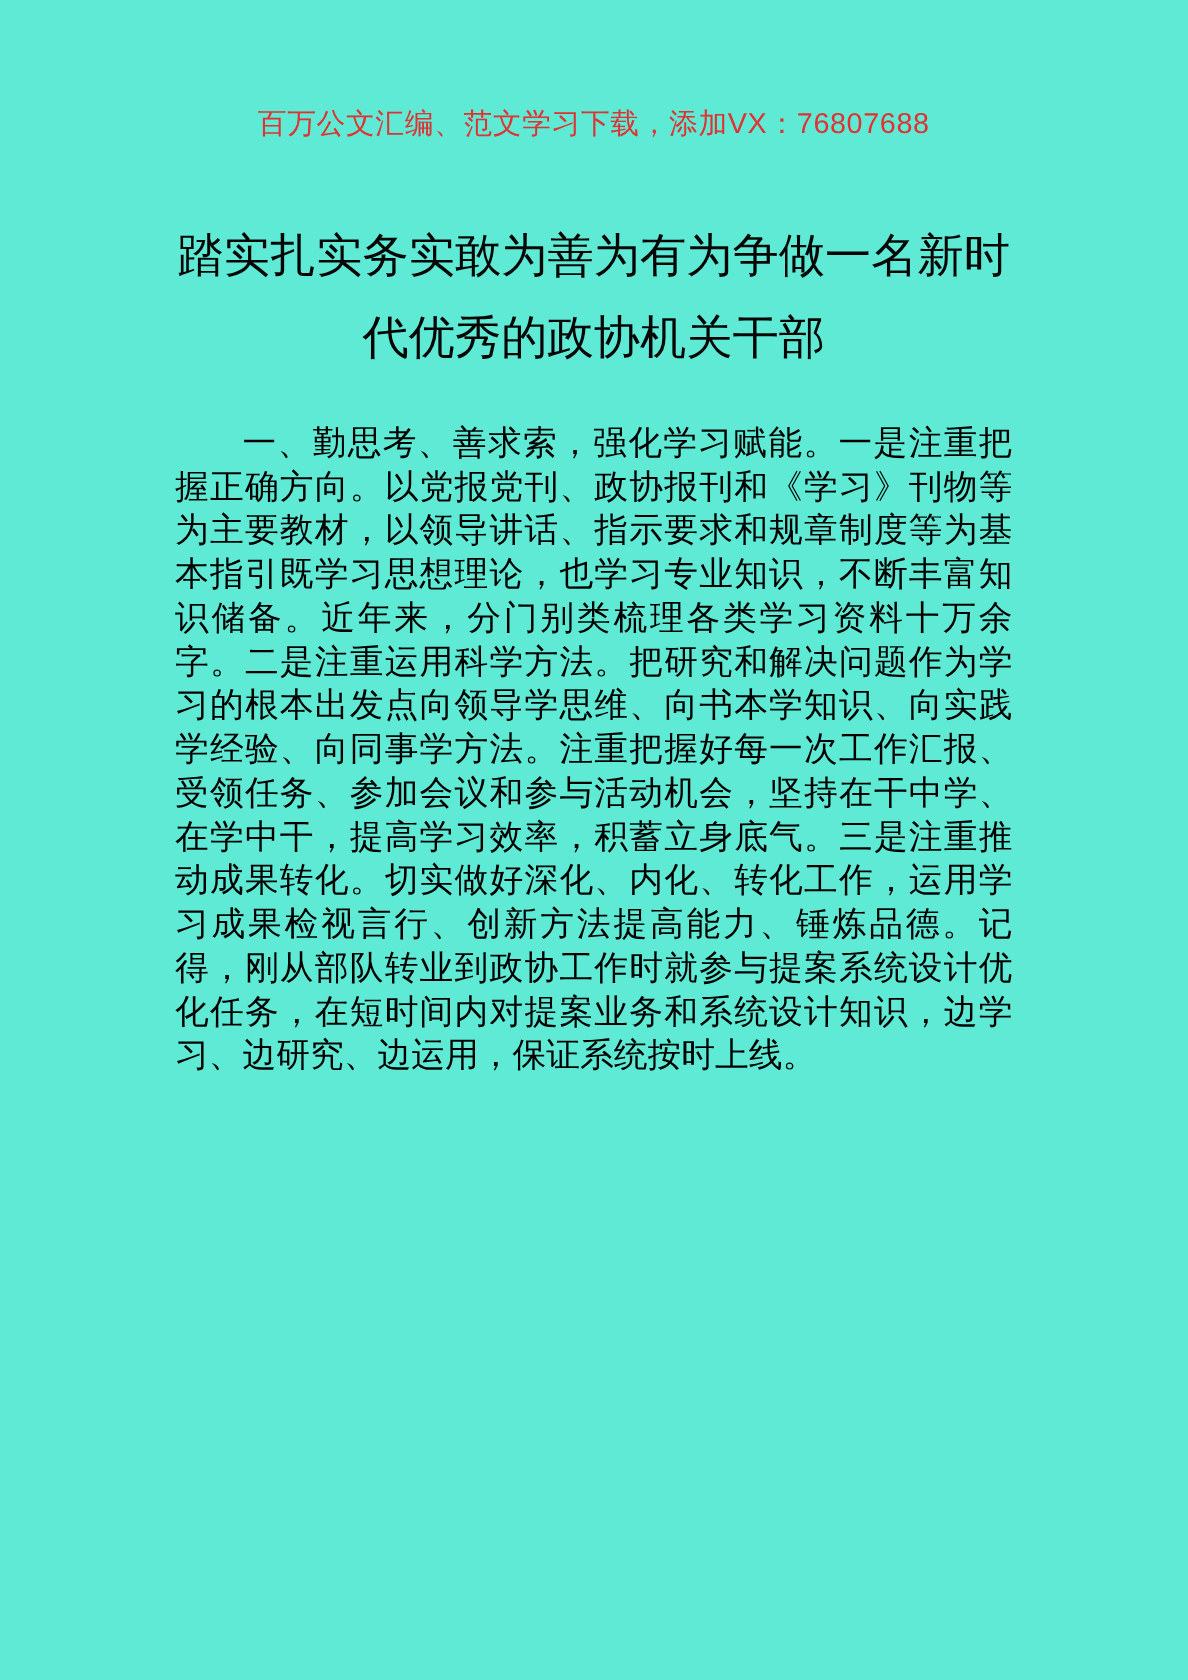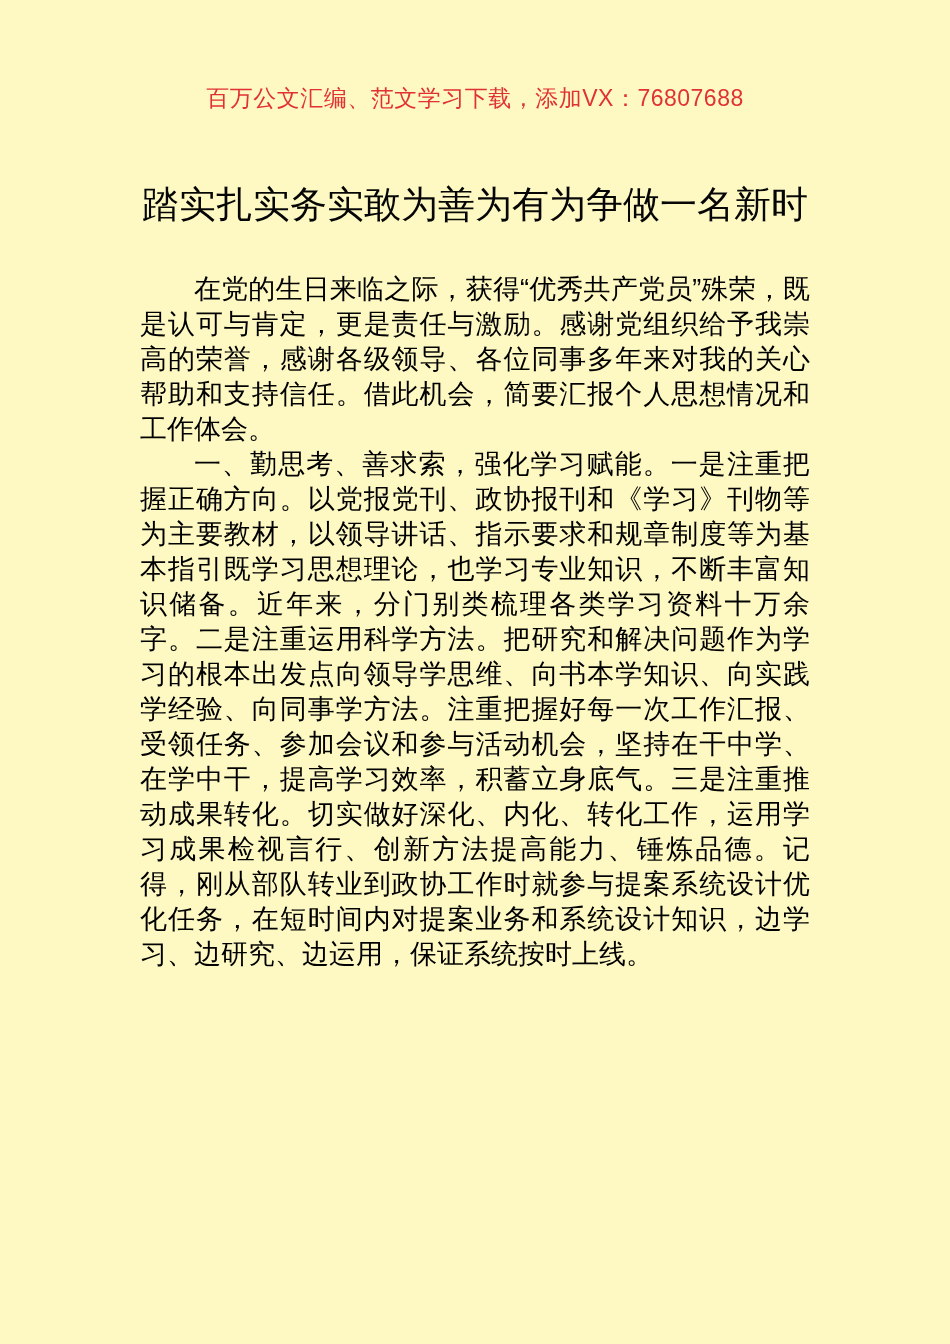--- a/index.html
+++ b/index.html
@@ -8,21 +8,21 @@
     width: 950px;
     height: 1344px;
     font-family: "Liberation Sans", sans-serif;
     color: #000000;
     overflow: hidden;
   }
   .page {
     position: relative;
     width: 950px;
     height: 1344px;
-    background: #fef9c3;
+    background: #5eead4;
   }
   .promo-banner {
     padding-top: 84px;
     text-align: center;
     font-size: 23px;
     line-height: 28px;
     color: #e03232;
     letter-spacing: 0.5px;
   }
   .doc-title {
@@ -53,20 +53,20 @@
 <body>
 
 <div class="page">
 
   <div class="promo-banner">
     <span>百万公文汇编、范文学习下载，添加VX：76807688</span>
   </div>
 
   <h1 class="doc-title">
     <span class="title-line">踏实扎实务实敢为善为有为争做一名新时</span>
+    <span class="title-line">代优秀的政协机关干部</span>
   </h1>
 
   <div class="doc-body">
-    <p>在党的生日来临之际，获得“优秀共产党员”殊荣，既是认可与肯定，更是责任与激励。感谢党组织给予我崇高的荣誉，感谢各级领导、各位同事多年来对我的关心帮助和支持信任。借此机会，简要汇报个人思想情况和工作体会。</p>
     <p>一、勤思考、善求索，强化学习赋能。一是注重把握正确方向。以党报党刊、政协报刊和《学习》刊物等为主要教材，以领导讲话、指示要求和规章制度等为基本指引既学习思想理论，也学习专业知识，不断丰富知识储备。近年来，分门别类梳理各类学习资料十万余字。二是注重运用科学方法。把研究和解决问题作为学习的根本出发点向领导学思维、向书本学知识、向实践学经验、向同事学方法。注重把握好每一次工作汇报、受领任务、参加会议和参与活动机会，坚持在干中学、在学中干，提高学习效率，积蓄立身底气。三是注重推动成果转化。切实做好深化、内化、转化工作，运用学习成果检视言行、创新方法提高能力、锤炼品德。记得，刚从部队转业到政协工作时就参与提案系统设计优化任务，在短时间内对提案业务和系统设计知识，边学习、边研究、边运用，保证系统按时上线。</p>
   </div>
 
 </div>
 
 </body></html>

